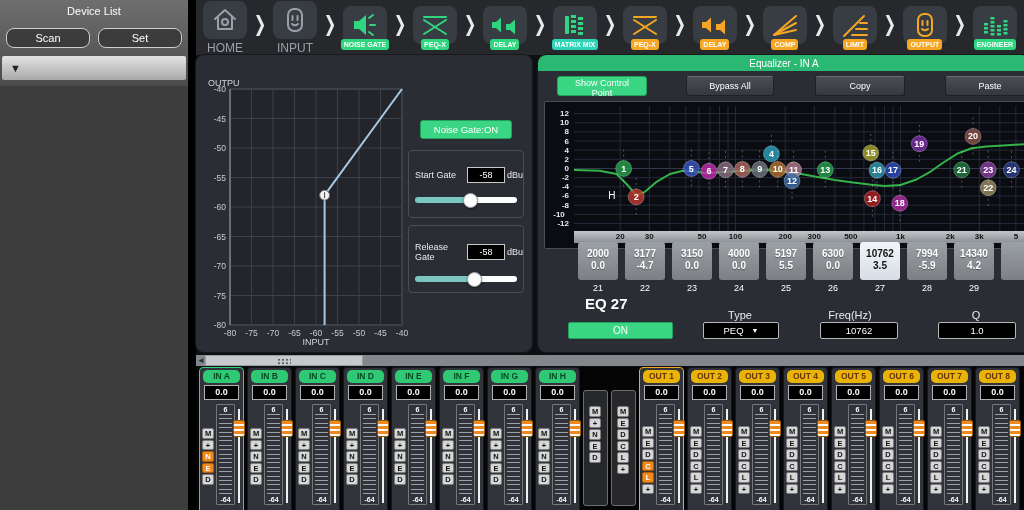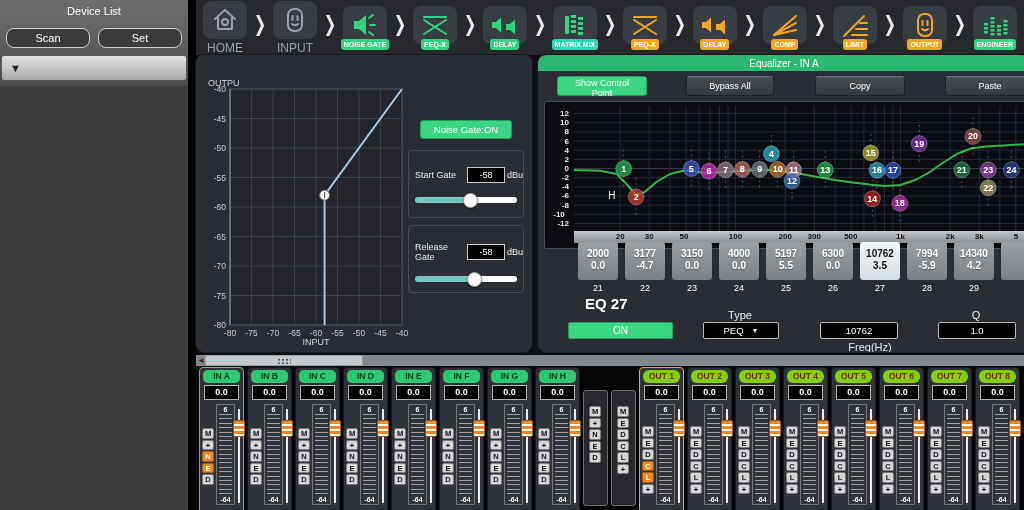--- a/index.html
+++ b/index.html
@@ -86,21 +86,21 @@
   
   .strips{position:absolute;left:196px;top:367px;width:828px;height:143px;background:#050506;
     display:flex;gap:3px;padding-left:3px;box-sizing:border-box;}
   .strip{width:45px;height:160px;background:#30333a;border:1px solid #16171a;border-radius:4px;
     box-sizing:border-box;flex:none;}
   .strip.sel-in{border:1px solid #2fd57f;}
   .strip.sel-out{border:1px solid #f5a623;}
   .s-label{height:13px;margin:2px 3px 0 3px;border-radius:5px;font-size:8.5px;font-weight:bold;
     text-align:center;line-height:13px;cursor:pointer;}
   .s-label.in{background:#2fc973;color:#074924;}
-  .s-label.out{background:#84cc16;color:#6b3400;border-radius:6px;}
+  .s-label.out{background:#eab308;color:#6b3400;}
   .s-value{height:13px;margin:2px 4px 0 4px;background:#000;border:1px solid #b0b0b0;color:#fff;
     font-size:9px;font-weight:bold;text-align:center;line-height:13px;cursor:text;}
   .s-body{display:flex;margin:1px 1px 0 2px;height:106px;}
   .s-btns{width:13px;display:flex;flex-direction:column;gap:1px;margin-top:27px;}
   .s-btns.out6{margin-top:25px;}
   .s-btn{width:12px;height:10.5px;background:#d6d6d6;border:1px solid #7e7e7e;border-radius:2px;
     color:#111;font-size:7.5px;font-weight:bold;text-align:center;line-height:10px;
     box-sizing:border-box;cursor:pointer;}
   .s-btn.on{background:#f08a1e;border-color:#b05f08;color:#fff;}
   .s-scale{width:17px;display:flex;flex-direction:column;border:1px solid #777;margin:3px 1px 2px 1px;
@@ -495,21 +495,21 @@
         <circle cx="414.239404116783" cy="63.874" r="8" fill="#8b3fa1" fill-opacity="0.8" stroke="rgba(255,255,255,0.25)"></circle>
         <text x="414.239404116783" y="66.874" text-anchor="middle" font-size="9" font-weight="bold" fill="#fff">23</text>
         <line x1="437.44386063295684" y1="44.874" x2="437.44386063295684" y2="82.874" stroke="rgba(255,255,255,0.3)" stroke-dasharray="2 3"></line>
         <circle cx="437.44386063295684" cy="63.874" r="8" fill="#2a3f8b" fill-opacity="0.8" stroke="rgba(255,255,255,0.25)"></circle>
         <text x="437.44386063295684" y="66.874" text-anchor="middle" font-size="9" font-weight="bold" fill="#fff">24</text>
         <text x="34.178354312112" y="92.98" font-size="10" fill="#fff">H</text>
       </svg>
     <div id="eq-xaxis">
         <div style="left: 36.1784px;">20</div>
         <div style="left: 65.2363px;">30</div>
-        <div style="left: 100px;">50</div>
+        <div style="left: 118px;">50</div>
         <div style="left: 151.52px;">100</div>
         <div style="left: 201.195px;">200</div>
         <div style="left: 230.253px;">300</div>
         <div style="left: 266.862px;">500</div>
         <div style="left: 316.537px;">1k</div>
         <div style="left: 366.212px;">2k</div>
         <div style="left: 395.269px;">3k</div>
         <div style="left: 431.878px;">5</div>
       </div>
 
@@ -587,21 +587,21 @@
         </div>
       </div>
 
     <div class="eq-detail-title">EQ 27</div>
     <button class="eq-on">ON</button>
     <div class="eq-flabel" style="left:162px;">Type</div>
     <div class="eq-fbox eq-drop" style="left:165px;width:74px;">
       <span>PEQ</span>
       <span class="dd">▼</span>
     </div>
-    <div class="eq-flabel" style="left:292px;margin-top:32px;">Freq(Hz)</div>
+    <div class="eq-flabel" style="left:272px;">Freq(Hz)</div>
     <div class="eq-fbox" style="left:282px;width:76px;">10762</div>
     <div class="eq-flabel" style="left:398px;">Q</div>
     <div class="eq-fbox" style="left:400px;width:76px;">1.0</div>
   </section>
 
   <div class="hscroll">
     <div class="hs-arrow">◄</div>
     <div class="hs-thumb">
         <div class="hs-grip"></div>
       </div>

